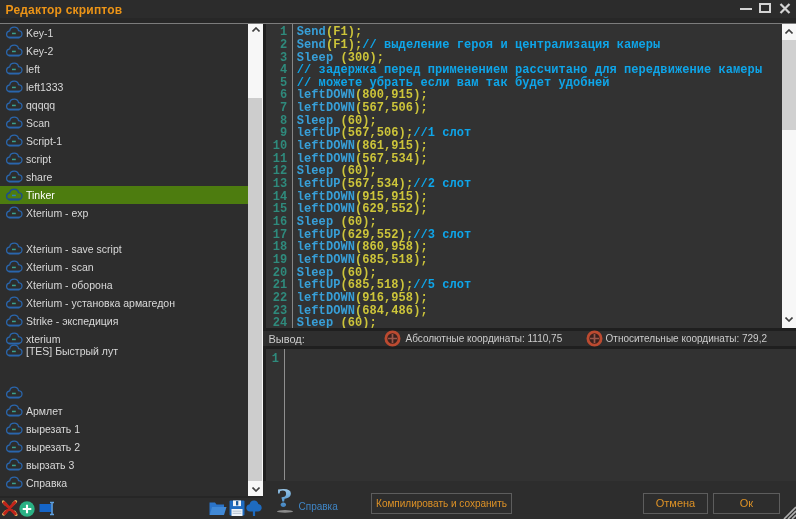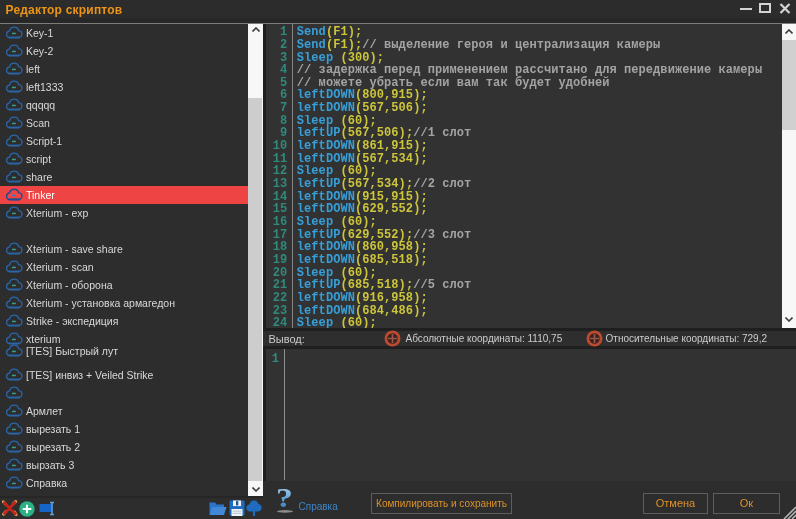--- a/index.html
+++ b/index.html
@@ -10,37 +10,37 @@
   #titletx{left:5.5px;top:3px;font-size:12px;font-weight:bold;color:#ec9417;letter-spacing:.2px;}
   #hline{left:0;top:23px;width:796px;height:1px;background:#7c7c7c;}
   
   .wb{background:#d4d4d4;}
   
   #list{left:0;top:24px;width:248px;height:473px;background:#2d2d2d;overflow:hidden;}
   .row{position:absolute;left:0;width:248px;height:18px;}
   .row .tx{position:absolute;left:26px;top:50%;transform:translateY(-50%);
         font-size:10.5px;color:#d9d9d9;white-space:nowrap;}
   .row svg{position:absolute;left:4.5px;top:50%;transform:translateY(-50%);}
-  .row.sel{background:#ef4444;}
+  .row.sel{background:#4d7c0f;}
   .row.sel .tx{color:#fff;}
   
   #lsb{left:248px;top:24px;width:15px;height:473px;background:#f7f7f7;}
   #lsb .thumb{position:absolute;left:0;top:74px;width:13.5px;height:383px;background:#cdcdcd;}
   .chev{position:absolute;left:50%;}
   
   #codewrap{left:263px;top:24px;width:519px;height:304px;background:#323232;
      border-left:3px solid #1f1f1f;box-sizing:border-box;overflow:hidden;}
   #lnum{position:absolute;left:0;top:2.2px;width:21.2px;text-align:right;
      font-family:"Liberation Mono",monospace;font-size:12px;font-weight:bold;
      line-height:12.65px;color:#2f8a7c;}
   #lsepa{position:absolute;left:25.5px;top:0;width:1.5px;height:304px;background:#868686;}
   #code{position:absolute;left:30.8px;top:2.2px;letter-spacing:0.07px;font-family:"Liberation Mono",monospace;
      font-size:12px;font-weight:bold;line-height:12.65px;white-space:pre;color:#cdc53a;}
   #code b{font-weight:bold;color:#379fd8;}
-  #code i{font-style:normal;color:#a3a3a3;}
+  #code i{font-style:normal;color:#0ea5e9;}
   
   #rsb{left:782px;top:24px;width:14px;height:304px;background:#f7f7f7;}
   #rsb .thumb{position:absolute;left:0;top:16px;width:14px;height:90px;background:#d0d0d0;}
   
   #vbar{left:263px;top:328px;width:533px;height:15px;background:#2e2e2e;
      border-top:3px solid #1f1f1f;border-bottom:3px solid #1f1f1f;}
   #vbar .t{position:absolute;top:1.7px;font-size:11px;color:#cccccc;white-space:nowrap;}
   #vbar .t2{position:absolute;top:2px;font-size:10px;color:#cccccc;white-space:nowrap;}
   
   #outa{left:263px;top:349px;width:533px;height:132px;background:#323232;
@@ -151,21 +151,21 @@
         <rect x="7" y="6.7" width="3.8" height="1.5" fill="#3a9f8f"></rect>
       </svg>
       <span class="tx">Xterium - exp</span>
     </div>
 <div class="row" style="top:215.9px">
       <svg width="19" height="14" viewBox="0 0 19 14">
         <path d="M9.3 1.2 C11.7 1.2 13.2 2.8 13.5 4.6 C15.7 4.8 17 6.3 17 8.1 C17 10 15.4 11.5 13.5 11.5 L5.2 11.5 C3.1 11.5 1.6 10 1.6 8.2 C1.6 6.5 2.7 5.2 4.7 4.8 C5 2.7 6.9 1.2 9.3 1.2 Z" fill="none" stroke="#2a66ad" stroke-width="1.25"></path>
         <path d="M3.6 11.5 H14.6" stroke="#2a66ad" stroke-width="1.8"></path>
         <rect x="7" y="6.7" width="3.8" height="1.5" fill="#3a9f8f"></rect>
       </svg>
-      <span class="tx">Xterium - save share</span>
+      <span class="tx">Xterium - save script</span>
     </div>
 <div class="row" style="top:233.9px">
       <svg width="19" height="14" viewBox="0 0 19 14">
         <path d="M9.3 1.2 C11.7 1.2 13.2 2.8 13.5 4.6 C15.7 4.8 17 6.3 17 8.1 C17 10 15.4 11.5 13.5 11.5 L5.2 11.5 C3.1 11.5 1.6 10 1.6 8.2 C1.6 6.5 2.7 5.2 4.7 4.8 C5 2.7 6.9 1.2 9.3 1.2 Z" fill="none" stroke="#2a66ad" stroke-width="1.25"></path>
         <path d="M3.6 11.5 H14.6" stroke="#2a66ad" stroke-width="1.8"></path>
         <rect x="7" y="6.7" width="3.8" height="1.5" fill="#3a9f8f"></rect>
       </svg>
       <span class="tx">Xterium - scan</span>
     </div>
 <div class="row" style="top:251.9px">
@@ -200,28 +200,20 @@
       </svg>
       <span class="tx">xterium</span>
     </div>
 <div class="row" style="top:318px">
       <svg width="19" height="14" viewBox="0 0 19 14">
         <path d="M9.3 1.2 C11.7 1.2 13.2 2.8 13.5 4.6 C15.7 4.8 17 6.3 17 8.1 C17 10 15.4 11.5 13.5 11.5 L5.2 11.5 C3.1 11.5 1.6 10 1.6 8.2 C1.6 6.5 2.7 5.2 4.7 4.8 C5 2.7 6.9 1.2 9.3 1.2 Z" fill="none" stroke="#2a66ad" stroke-width="1.25"></path>
         <path d="M3.6 11.5 H14.6" stroke="#2a66ad" stroke-width="1.8"></path>
         <rect x="7" y="6.7" width="3.8" height="1.5" fill="#3a9f8f"></rect>
       </svg>
       <span class="tx">[TES] Быстрый лут</span>
-    </div>
-<div class="row" style="top:341.9px">
-      <svg width="19" height="14" viewBox="0 0 19 14">
-        <path d="M9.3 1.2 C11.7 1.2 13.2 2.8 13.5 4.6 C15.7 4.8 17 6.3 17 8.1 C17 10 15.4 11.5 13.5 11.5 L5.2 11.5 C3.1 11.5 1.6 10 1.6 8.2 C1.6 6.5 2.7 5.2 4.7 4.8 C5 2.7 6.9 1.2 9.3 1.2 Z" fill="none" stroke="#2a66ad" stroke-width="1.25"></path>
-        <path d="M3.6 11.5 H14.6" stroke="#2a66ad" stroke-width="1.8"></path>
-        <rect x="7" y="6.7" width="3.8" height="1.5" fill="#3a9f8f"></rect>
-      </svg>
-      <span class="tx">[TES] инвиз + Veiled Strike</span>
     </div>
 <div class="row" style="top:359.9px">
       <svg width="19" height="14" viewBox="0 0 19 14">
         <path d="M9.3 1.2 C11.7 1.2 13.2 2.8 13.5 4.6 C15.7 4.8 17 6.3 17 8.1 C17 10 15.4 11.5 13.5 11.5 L5.2 11.5 C3.1 11.5 1.6 10 1.6 8.2 C1.6 6.5 2.7 5.2 4.7 4.8 C5 2.7 6.9 1.2 9.3 1.2 Z" fill="none" stroke="#2a66ad" stroke-width="1.25"></path>
         <path d="M3.6 11.5 H14.6" stroke="#2a66ad" stroke-width="1.8"></path>
         <rect x="7" y="6.7" width="3.8" height="1.5" fill="#3a9f8f"></rect>
       </svg>
     </div>
 <div class="row" style="top:377.9px">
       <svg width="19" height="14" viewBox="0 0 19 14">

